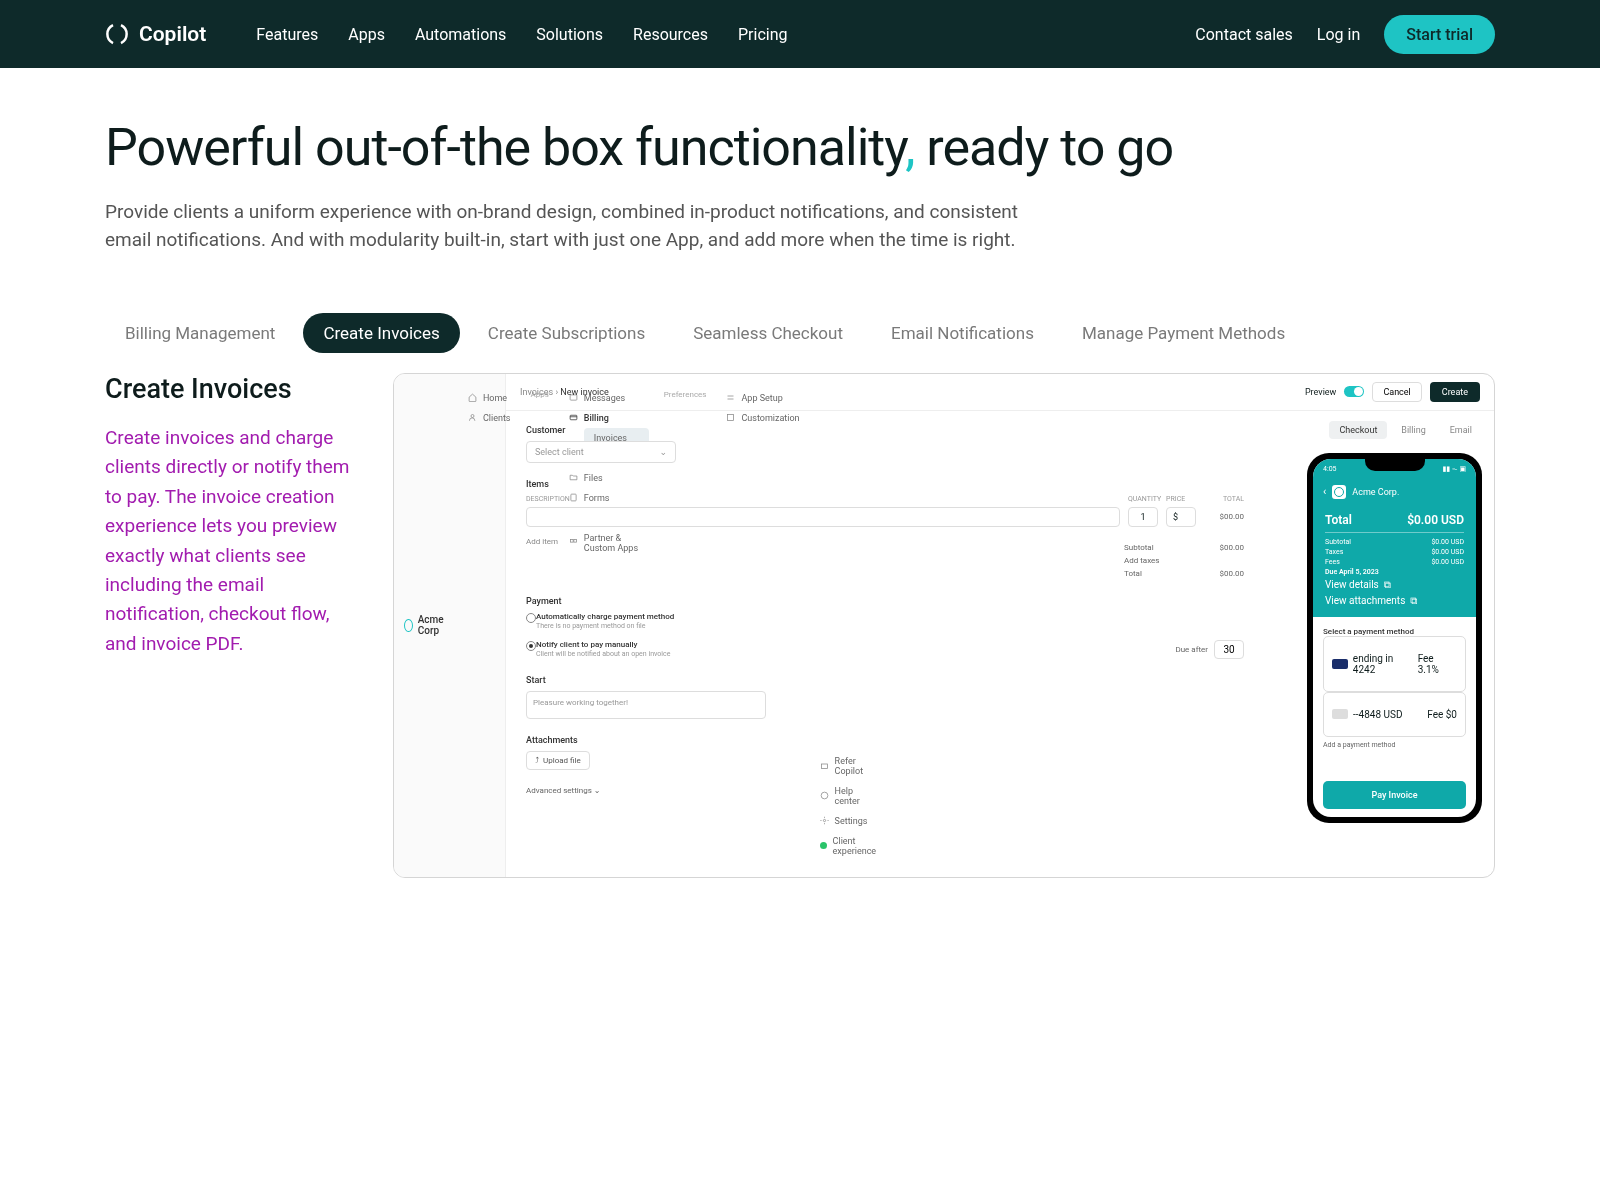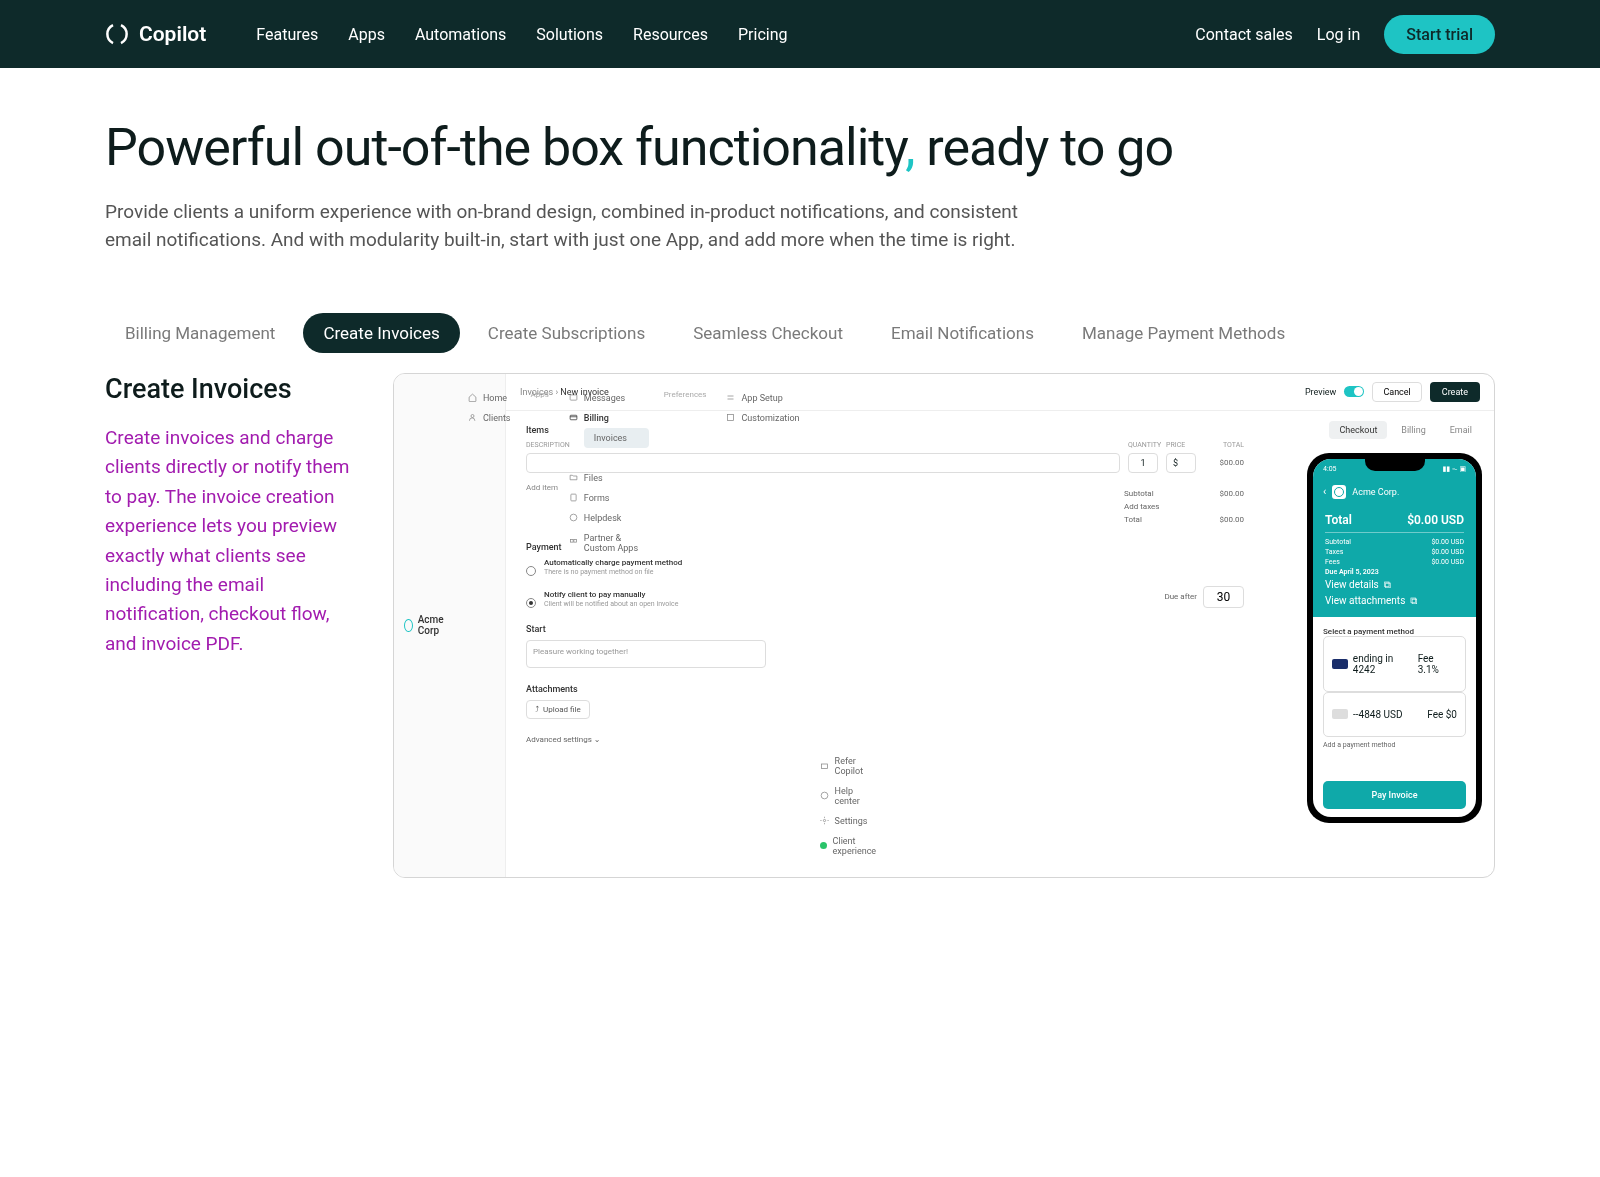--- a/index.html
+++ b/index.html
@@ -61,27 +61,27 @@
 .ss-items-row{display:flex;gap:8px;align-items:center;margin-bottom:6px}
 .ss-input{border:1px solid #ddd;border-radius:4px;padding:4px 6px;font-size:9px;background:#fff}
 .ss-input.desc{flex:1}
 .ss-input.qty{width:30px;text-align:center}
 .ss-input.price{width:30px}
 .ss-total-val{width:40px;text-align:right;font-size:8px;color:#666}
 .ss-add-item{font-size:8px;color:#888;margin-top:4px;display:inline-block}
 .ss-summary{margin-top:8px;margin-left:auto;width:120px}
 .ss-summary-row{display:flex;justify-content:space-between;font-size:8px;color:#666;padding:2px 0}
 .ss-payment-opts{margin-top:6px}
-.ss-radio-row{display:flex;align-items:flex-end;gap:8px;margin-bottom:10px}
+.ss-radio-row{display:flex;align-items:flex-start;margin-bottom:10px}
 .ss-radio{width:10px;height:10px;border:1.5px solid #888;border-radius:50%;margin-top:1px;flex-shrink:0;position:relative}
 .ss-radio.checked::after{content:"";position:absolute;inset:2px;background:#333;border-radius:50%}
 .ss-radio-label{font-size:8px;color:#333;font-weight:500}
 .ss-radio-sub{font-size:7px;color:#999;margin-top:1px}
 .ss-dueafter{display:flex;align-items:center;gap:6px;font-size:8px;color:#666;margin-left:auto}
-.ss-dueafter input{width:41px;padding:3px;border:1px solid #ddd;border-radius:4px;font-size:12px;text-align:center}
+.ss-dueafter input{width:30px;padding:3px;border:1px solid #ddd;border-radius:4px;font-size:10px;text-align:center}
 .ss-memo{width:240px;padding:6px;border:1px solid #ddd;border-radius:4px;font-size:8px;color:#999;height:28px}
 .ss-upload{display:inline-flex;align-items:center;gap:4px;border:1px solid #ddd;border-radius:4px;padding:4px 8px;font-size:8px;color:#555;cursor:pointer}
 .ss-adv{font-size:8px;color:#666;margin-top:12px;cursor:pointer}
 .ss-preview{width:230px;padding:10px 12px;display:flex;flex-direction:column;align-items:flex-end}
 .ss-preview-tabs{display:flex;gap:4px;margin-bottom:14px;font-size:9px}
 .ss-preview-tab{padding:4px 10px;border-radius:4px;color:#888;cursor:pointer}
 .ss-preview-tab.active{background:#eef0f1;color:#333}
 .phone{width:175px;height:370px;background:#000;border-radius:22px;padding:6px;position:relative}
 .phone-screen{width:100%;height:100%;background:#fff;border-radius:18px;overflow:hidden;position:relative}
 .phone-notch{position:absolute;top:0;left:50%;transform:translateX(-50%);width:60px;height:12px;background:#000;border-radius:0 0 10px 10px;z-index:2}
@@ -274,20 +274,27 @@
         <div class="ss-topbar-right">
           <span>Preview</span>
           <div class="toggle"></div>
           <button class="btn-cancel">Cancel</button>
           <button class="btn-create">Create</button>
         </div>
       </div>
 
       <div class="ss-body">
         <div class="ss-form">
+          <div class="ss-form-section">
+            <span class="ss-form-label">Customer</span>
+            <div class="ss-select">
+                <span>Select client</span>
+                <span>⌄</span>
+              </div>
+          </div>
 
           <div class="ss-form-section">
             <span class="ss-form-label">Items</span>
             <div class="ss-items-header">
               <span class="col-desc">DESCRIPTION</span>
               <span class="col-qty">QUANTITY</span>
               <span class="col-price">PRICE</span>
               <span class="col-total">TOTAL</span>
             </div>
             <div class="ss-items-row">

